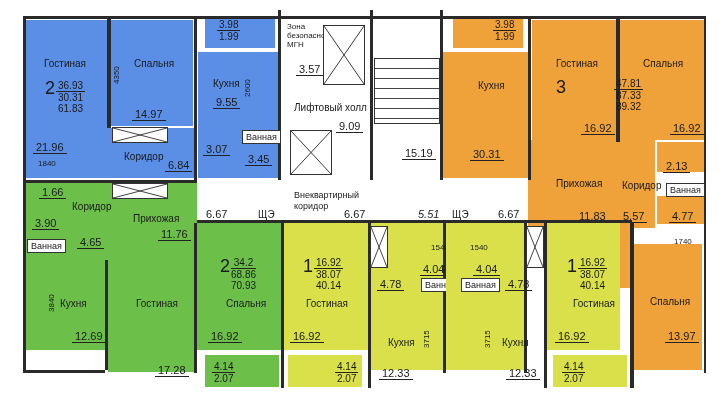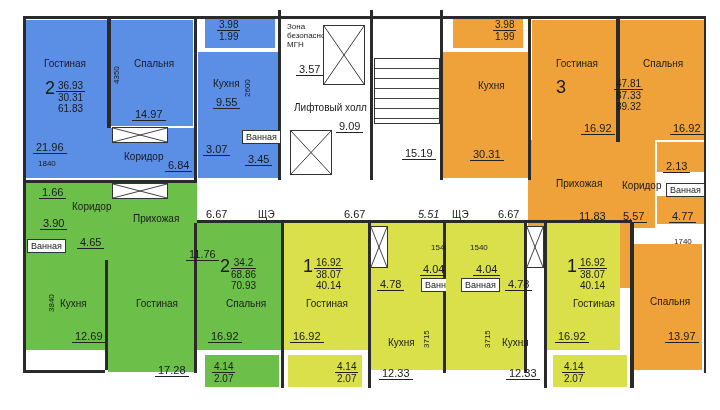--- a/index.html
+++ b/index.html
@@ -136,20 +136,21 @@
   <div class="bath" style="left:666px;top:183px;">Ванная</div>
   <div class="area" style="left:576px;top:210px;text-decoration:underline;">11.83</div>
   <div class="area" style="left:620px;top:210px;">5.57</div>
   <div class="area" style="left:669px;top:210px;">4.77</div>
   <div class="dim" style="left:674px;top:237px;">1740</div>
 
   <div class="lbl" style="left:650px;top:296px;">Спальня</div>
   <div class="area" style="left:665px;top:330px;">13.97</div>
 
   <div class="room" style="left:197px;top:180px;width:331px;height:40px;background:#fff;"></div>
+  <div class="lbl" style="left:294px;top:190px;width:90px;white-space:normal;font-size:9px;line-height:11px;">Внеквартирный коридор</div>
   <div class="area" style="left:203px;top:208px;">6.67</div>
   <div class="lbl" style="left:258px;top:209px;">ЩЭ</div>
   <div class="area" style="left:341px;top:208px;">6.67</div>
   <div class="area" style="left:415px;top:208px;font-style:italic;">5.51</div>
   <div class="lbl" style="left:452px;top:209px;">ЩЭ</div>
   <div class="area" style="left:495px;top:208px;">6.67</div>
   <div class="wall" style="left:25px;top:180px;width:172px;height:3px;"></div>
   <div class="wall" style="left:197px;top:220px;width:435px;height:3px;"></div>
 
   <div class="room green" style="left:25px;top:183px;width:172px;height:77px;"></div>
@@ -163,25 +164,25 @@
   <div class="wall" style="left:281px;top:223px;width:3px;height:165px;"></div>
   <div class="xbox" style="left:112px;top:183px;width:56px;height:16px;">
       <svg viewBox="0 0 56 16" preserveAspectRatio="none">
         <line x1="0" y1="0" x2="56" y2="16" stroke="#333"></line>
         <line x1="56" y1="0" x2="0" y2="16" stroke="#333"></line>
       </svg>
     </div>
 
   <div class="area" style="left:39px;top:186px;">1.66</div>
   <div class="lbl" style="left:72px;top:201px;">Коридор</div>
-  <div class="area" style="left:40px;top:217px;">3.90</div>
+  <div class="area" style="left:32px;top:217px;">3.90</div>
   <div class="bath" style="left:27px;top:239px;">Ванная</div>
   <div class="area" style="left:77px;top:236px;">4.65</div>
   <div class="lbl" style="left:133px;top:213px;">Прихожая</div>
-  <div class="area" style="left:158px;top:248px;margin-left:28px;">11.76</div>
+  <div class="area" style="left:158px;top:228px;">11.76</div>
 
   <div class="lbl" style="left:60px;top:298px;">Кухня</div>
   <div class="vdim" style="left:47px;top:312px;">3840</div>
   <div class="area" style="left:72px;top:330px;">12.69</div>
 
   <div class="lbl" style="left:136px;top:298px;">Гостиная</div>
   <div class="area" style="left:155px;top:364px;">17.28</div>
 
   <div class="rooms-num" style="left:220px;top:256px;">2</div>
   <div class="frac" style="left:231px;top:257px;">

